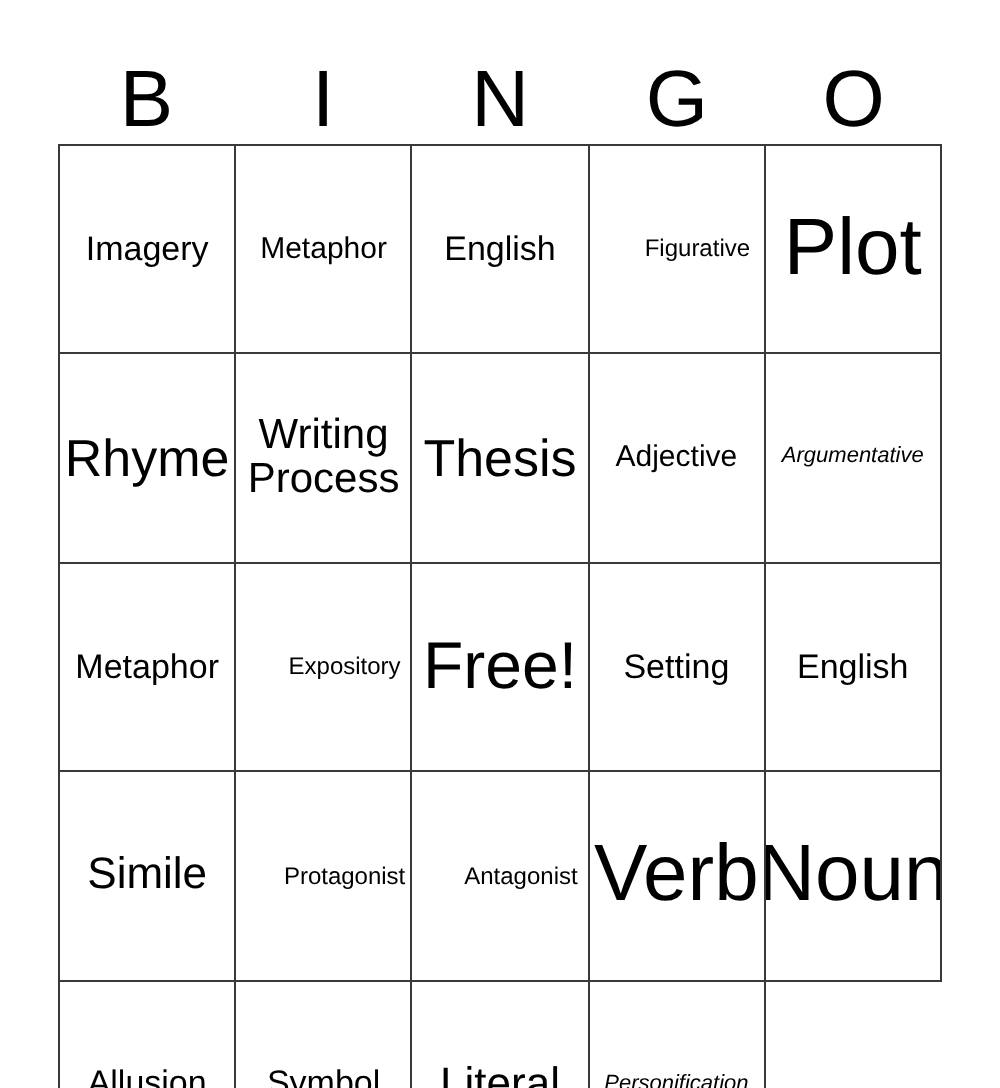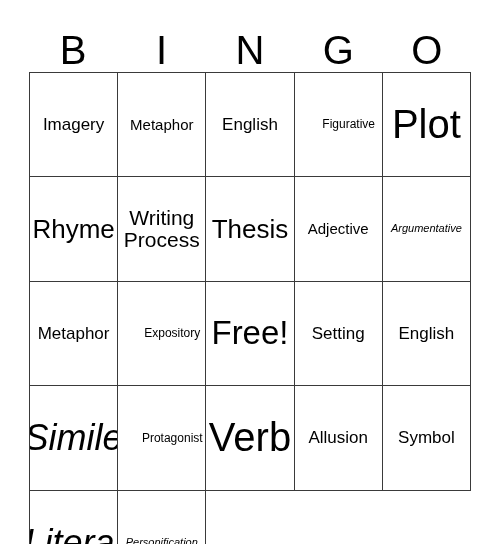--- a/index.html
+++ b/index.html
@@ -73,21 +73,21 @@
   .cell-text {
     display: block;
     line-height: 1.04;
     white-space: pre-line;
     color: #000;
   }
 
   
   .fs-xxl .cell-text { font-size: 33px; }
   .fs-xl  .cell-text { font-size: 40px; }
-  .fs-lg  .cell-text { font-size: 36px; font-style: italic; }
+  .fs-lg  .cell-text { font-size: 22px; }
   .fs-md  .cell-text { font-size: 26px; }
   .fs-sm  .cell-text { font-size: 21px; }
   .fs-xs  .cell-text { font-size: 17px; }
   .fs-xxs .cell-text { font-size: 15px; }
   .fs-tiny .cell-text { font-size: 12px; padding-left: 21px; }
   .fs-micro .cell-text { font-size: 11px; font-style: italic; }
 </style>
 </head>
 <body>
 
@@ -157,22 +157,28 @@
       </div>
       <div class="cell fs-xs">
         <span class="cell-text">English</span>
       </div>
       <div class="cell fs-lg">
         <span class="cell-text">Simile</span>
       </div>
       <div class="cell fs-tiny">
         <span class="cell-text">Protagonist</span>
       </div>
+      <div class="cell fs-tiny">
+        <span class="cell-text">Antagonist</span>
+      </div>
       <div class="cell fs-xl">
         <span class="cell-text">Verb</span>
+      </div>
+      <div class="cell fs-xl">
+        <span class="cell-text">Noun</span>
       </div>
       <div class="cell fs-xs">
         <span class="cell-text">Allusion</span>
       </div>
       <div class="cell fs-xs">
         <span class="cell-text">Symbol</span>
       </div>
       <div class="cell fs-lg">
         <span class="cell-text">Literal</span>
       </div>

